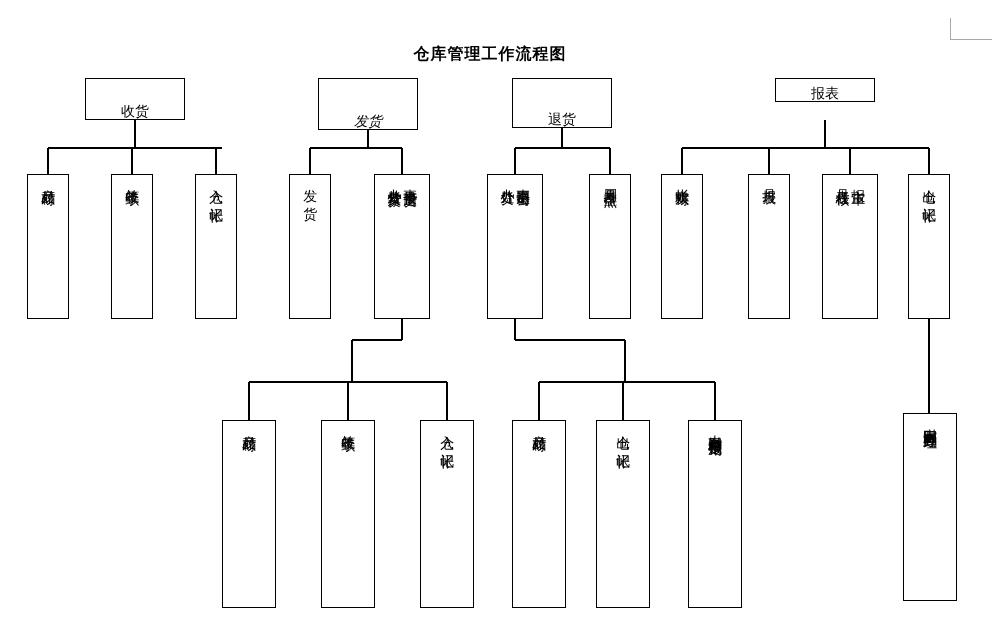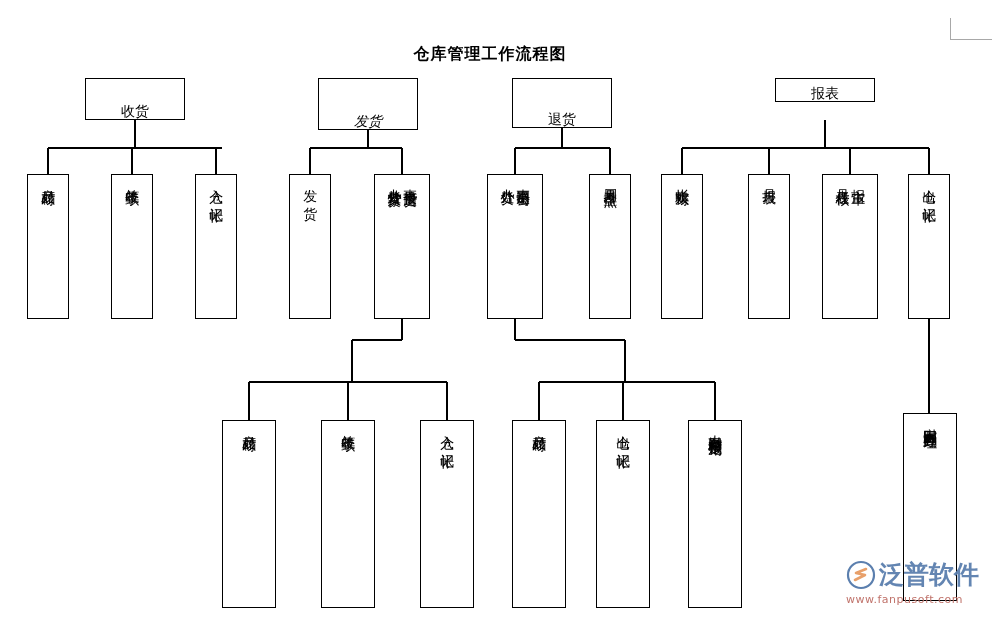--- a/index.html
+++ b/index.html
@@ -265,26 +265,14 @@
           <div class="col">内勤财务核定报销</div>
         </div>
       </div>
       <div class="node vert" style="left: 903px; top: 413px; width: 54px; height: 188px;">
         <div class="cols">
           <div class="col">定时寄回内勤处理</div>
         </div>
       </div>
     </div>
 
-  <div class="watermark">
-    <div class="wm-row">
-      <div class="wm-logo">
-        <svg width="30" height="30" viewBox="0 0 30 30" xmlns="http://www.w3.org/2000/svg">
-          <path d="M15,2 A13,13 0 1,0 15,28 A13,13 0 1,0 15,2 Z" fill="none" stroke="#5b7fae" stroke-width="2.2"></path>
-          <path d="M20,9 L10,13 L19,15 L9,20" fill="none" stroke="#e8a06a" stroke-width="2.6" stroke-linecap="round" stroke-linejoin="round"></path>
-        </svg>
-      </div>
-      <div class="wm-text">泛普软件</div>
-    </div>
-    <div class="wm-url">www.fanpusoft.com</div>
-  </div>
 
 </div>
 
 </body></html>

